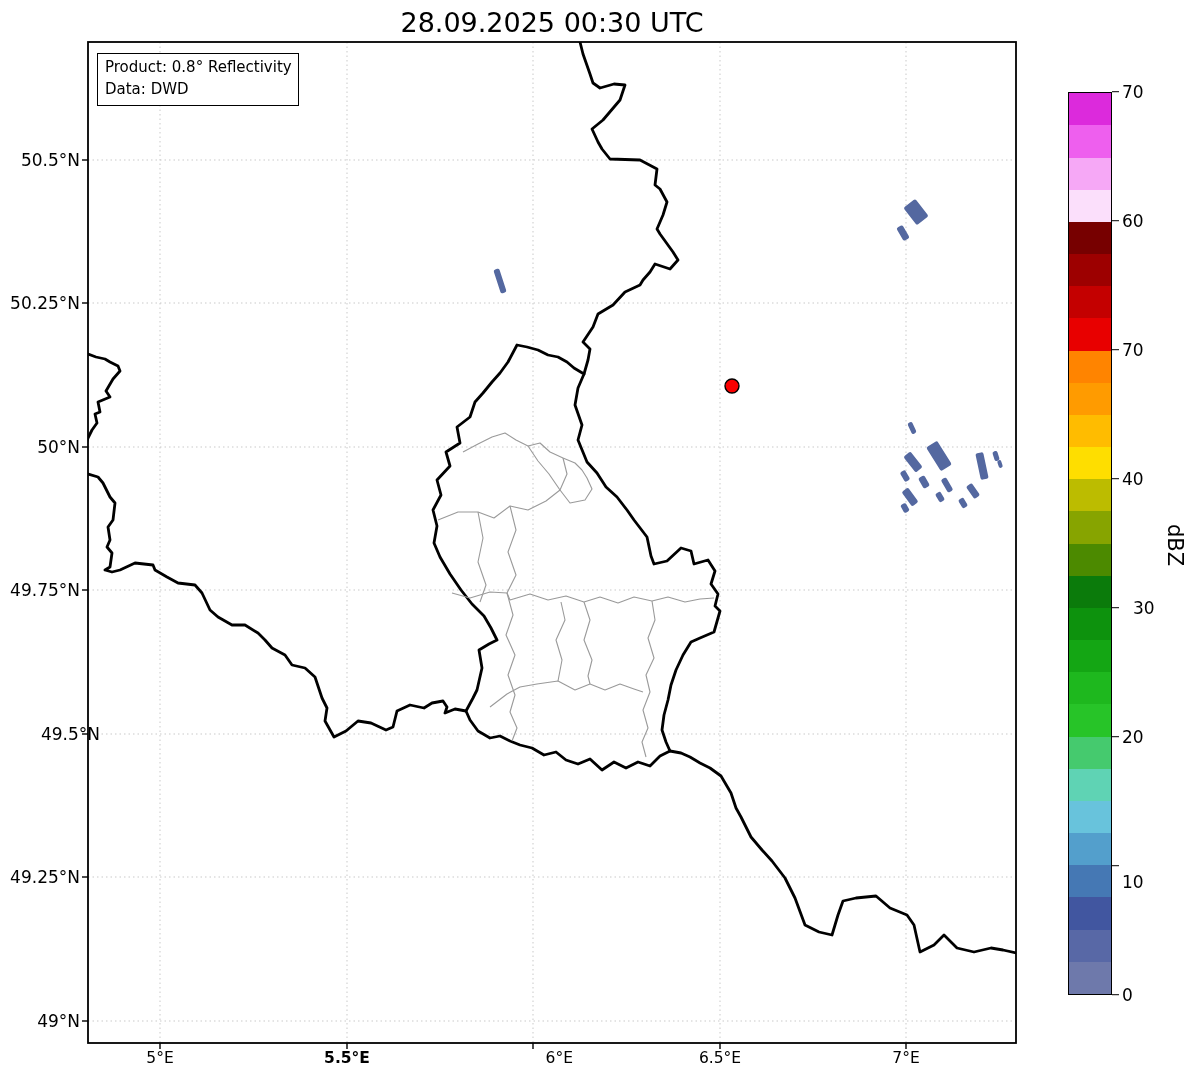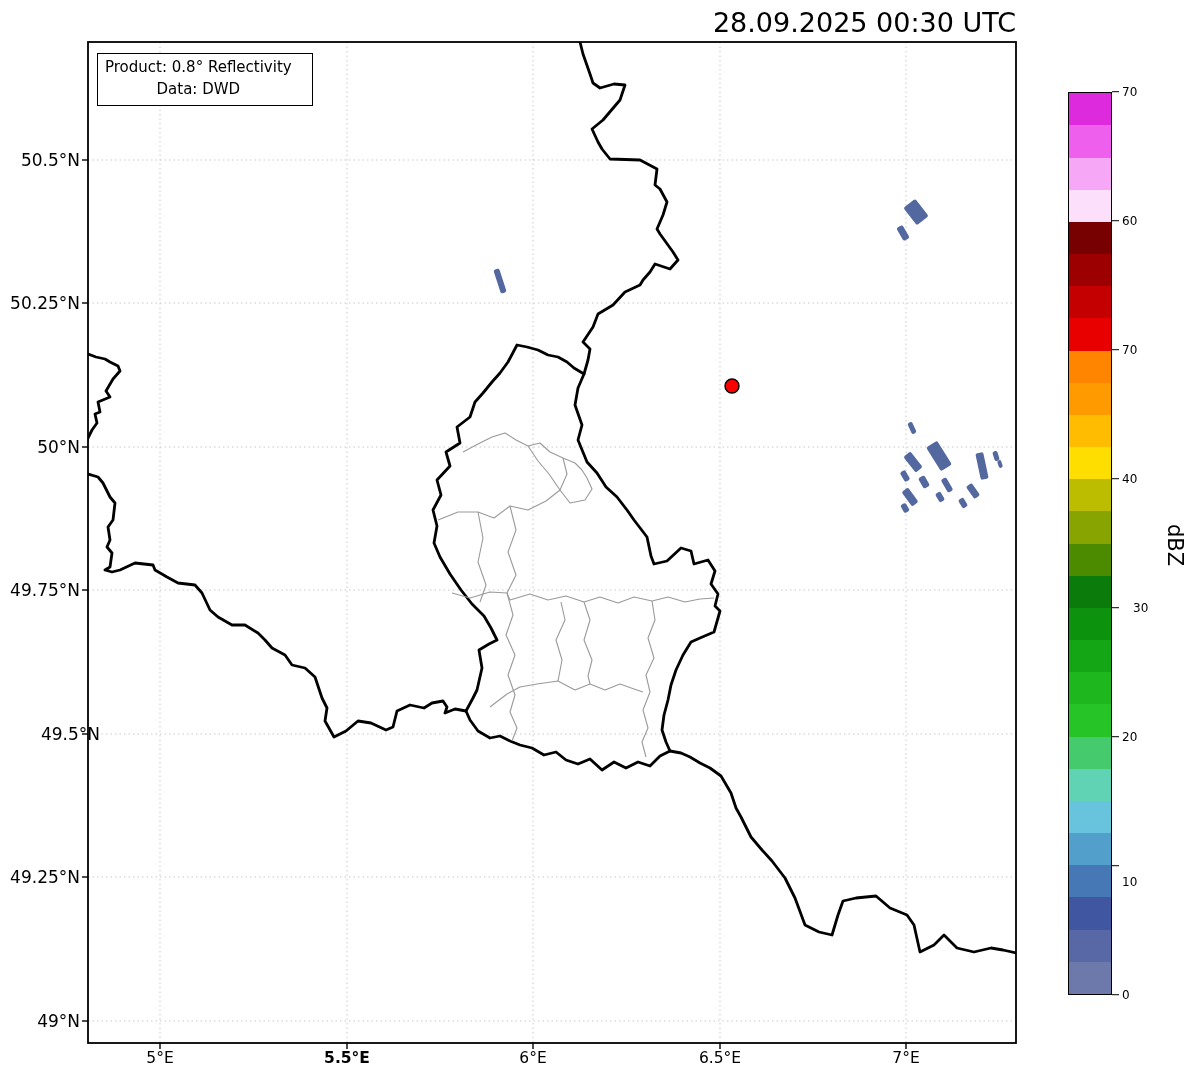--- a/index.html
+++ b/index.html
@@ -2,46 +2,45 @@
 <html><head>
 <meta charset="utf-8">
 <style>
   html,body{margin:0;padding:0;background:#ffffff;}
   #figure{
     position:relative;width:1202px;height:1081px;background:#ffffff;
     font-family:"DejaVu Sans","Liberation Sans",sans-serif;color:#000;
     overflow:hidden;
   }
   #figure-title{
-    position:absolute;left:88px;top:7px;width:928px;text-align:right;
+    position:absolute;left:88px;top:7px;width:928px;text-align:center;
     font-size:27px;color:#000;
   }
   #map-svg{position:absolute;left:0;top:0;}
   #info-box{
     position:absolute;left:97px;top:53px;background:#ffffff;
-    border:1.5px solid #000;padding:3px 20px 4px 7px;font-size:15px;line-height:1.45;
+    border:1.5px solid #000;padding:3px 6px 4px 7px;font-size:15px;line-height:1.45;
     white-space:nowrap;
-    text-align:center;
   }
   .ytick-label{
     position:absolute;left:0;width:80px;text-align:right;font-size:17px;
     height:20px;line-height:20px;transform:translateY(-10px);
   }
   .xtick-label{
     position:absolute;top:1049px;width:80px;text-align:center;font-size:15.5px;
     transform:translateX(-40px);
   }
   #colorbar{
     position:absolute;left:1068px;top:92px;width:44px;height:903px;
     border:1.6px solid #000;box-sizing:border-box;
     display:flex;flex-direction:column-reverse;
   }
   #colorbar .cb-seg{width:100%;flex:1 1 auto;}
   .cb-tick-label{
-    position:absolute;left:1122px;font-size:12px;height:24px;line-height:24px;
+    position:absolute;left:1122px;font-size:17px;height:24px;line-height:24px;
     transform:translateY(-12px);
   }
   .cb-tick-mark{
     position:absolute;left:1112px;width:7px;height:0;border-top:1.6px solid #000;
     transform:translateY(-0.8px);
   }
   #colorbar-label{
     position:absolute;left:1160px;top:510px;width:30px;height:70px;
     font-size:21px;writing-mode:vertical-rl;text-align:center;line-height:30px;
   }
@@ -179,21 +178,21 @@
       <div class="cb-seg" style="background: rgb(119, 0, 0);"></div>
       <div class="cb-seg" style="background: rgb(251, 223, 251);"></div>
       <div class="cb-seg" style="background: rgb(246, 168, 246);"></div>
       <div class="cb-seg" style="background: rgb(238, 95, 238);"></div>
       <div class="cb-seg" style="background: rgb(220, 42, 220);"></div>
     </div>
   <div id="colorbar-label">dBZ</div>
 
 <div class="xtick-label" style="left: 160px;">5°E</div>
     <div class="xtick-label" style="left: 347px; font-weight: bold;">5.5°E</div>
-    <div class="xtick-label" style="left: 533px;">6°E</div>
+    <div class="xtick-label" style="left: 533px; text-align: right;">6°E</div>
     <div class="xtick-label" style="left: 720px;">6.5°E</div>
     <div class="xtick-label" style="left: 906px;">7°E</div>
     <div class="ytick-label" style="top: 160px;">50.5°N</div>
     <div class="ytick-label" style="top: 303px;">50.25°N</div>
     <div class="ytick-label" style="top: 447px;">50°N</div>
     <div class="ytick-label" style="top: 590px;">49.75°N</div>
     <div class="ytick-label" style="top: 734px; padding-left: 20px;">49.5°N</div>
     <div class="ytick-label" style="top: 877px;">49.25°N</div>
     <div class="ytick-label" style="top: 1021px;">49°N</div>
     <div class="cb-tick-label" style="top: 995px;">0</div>

